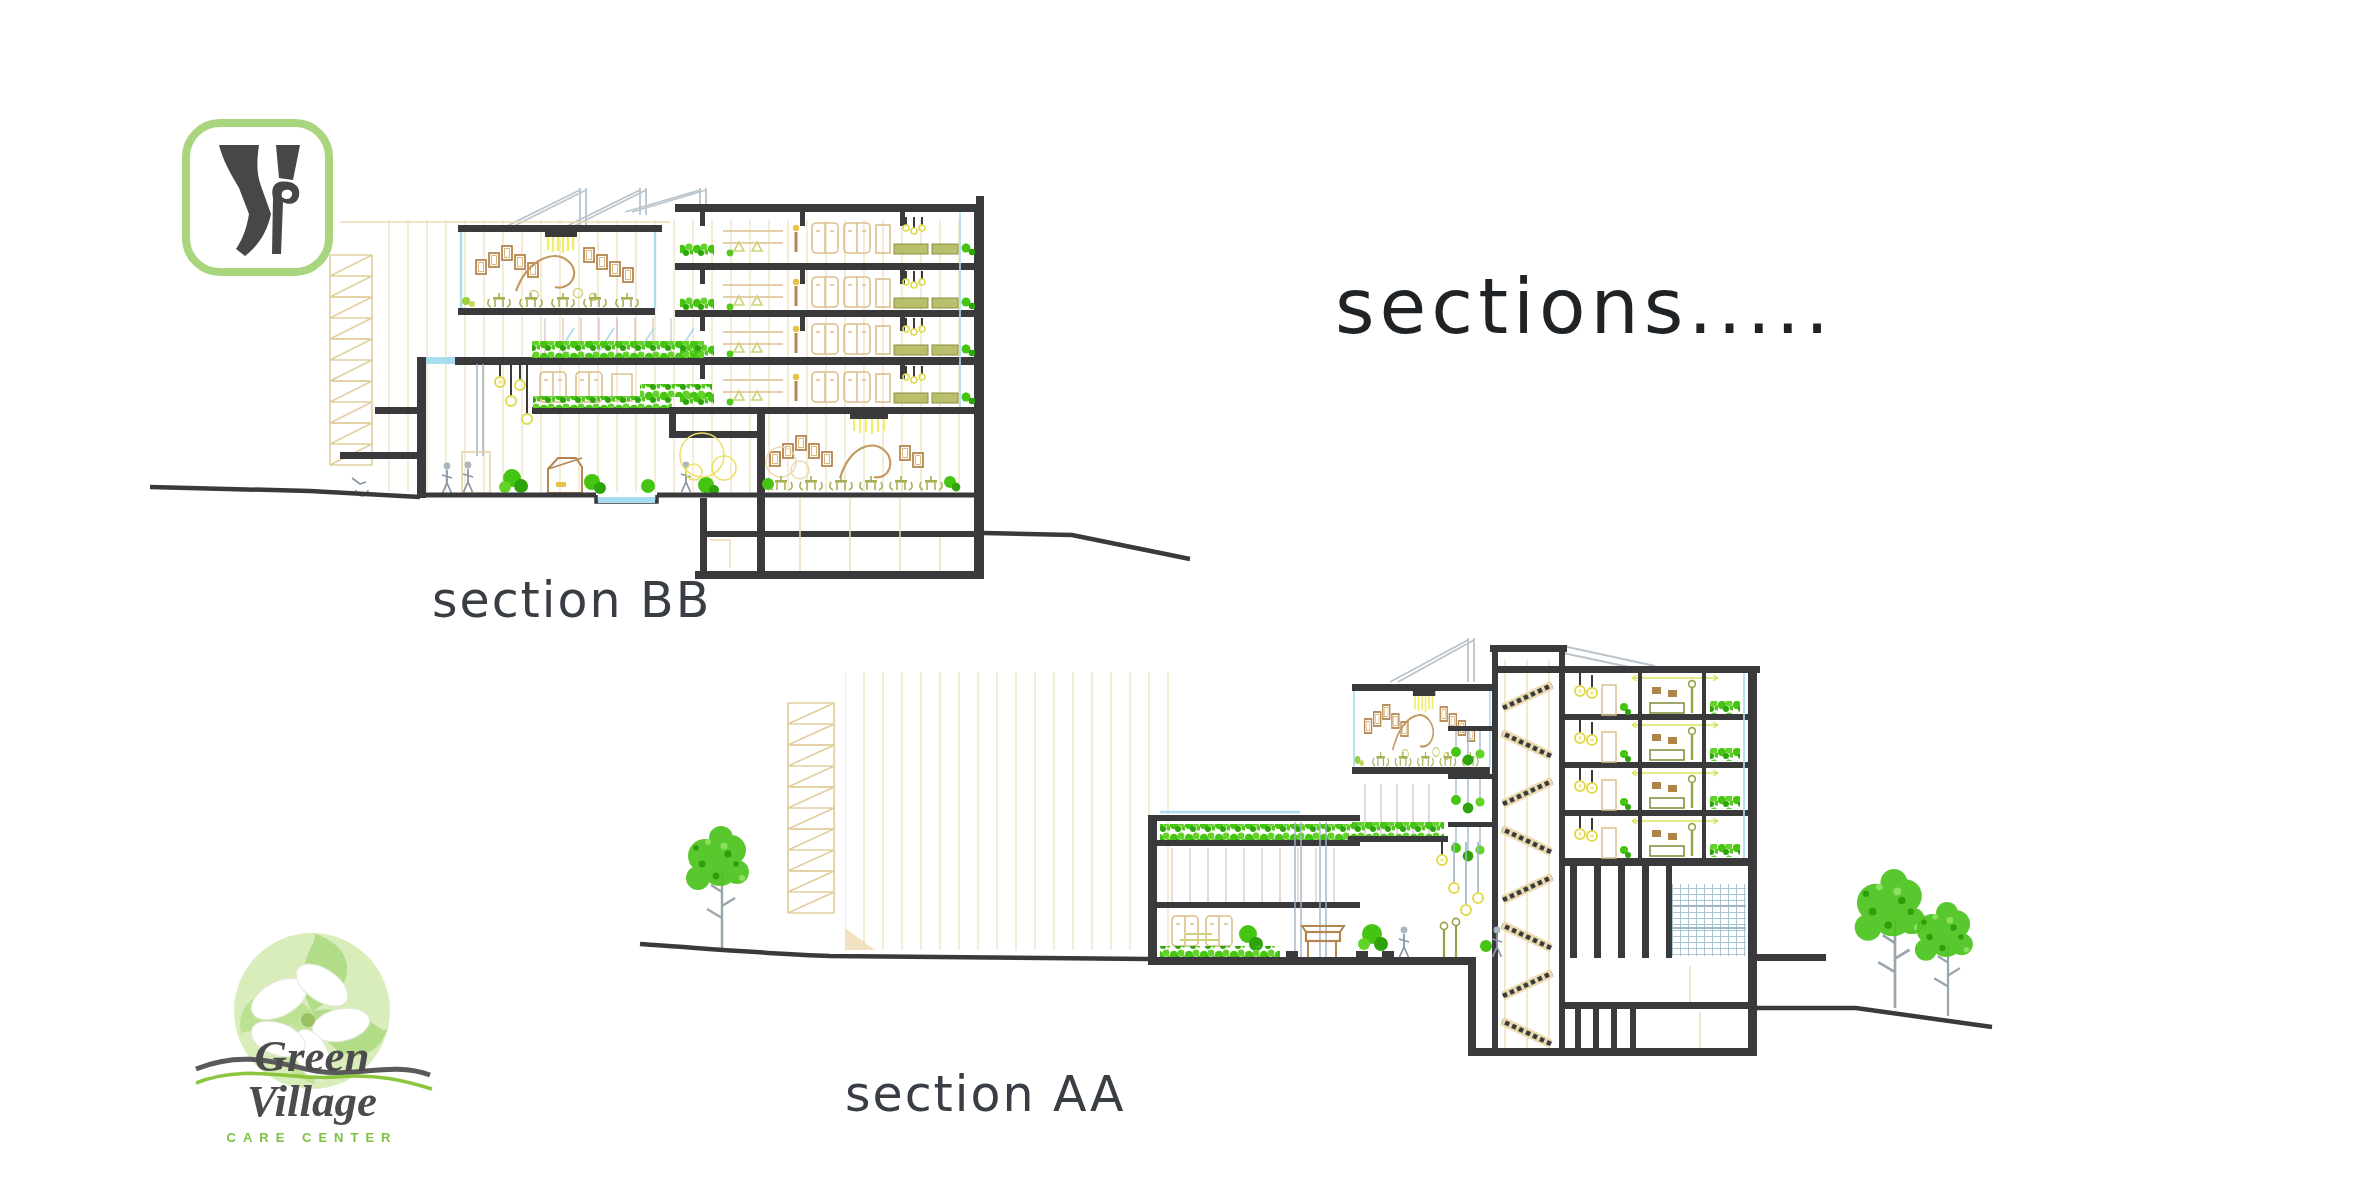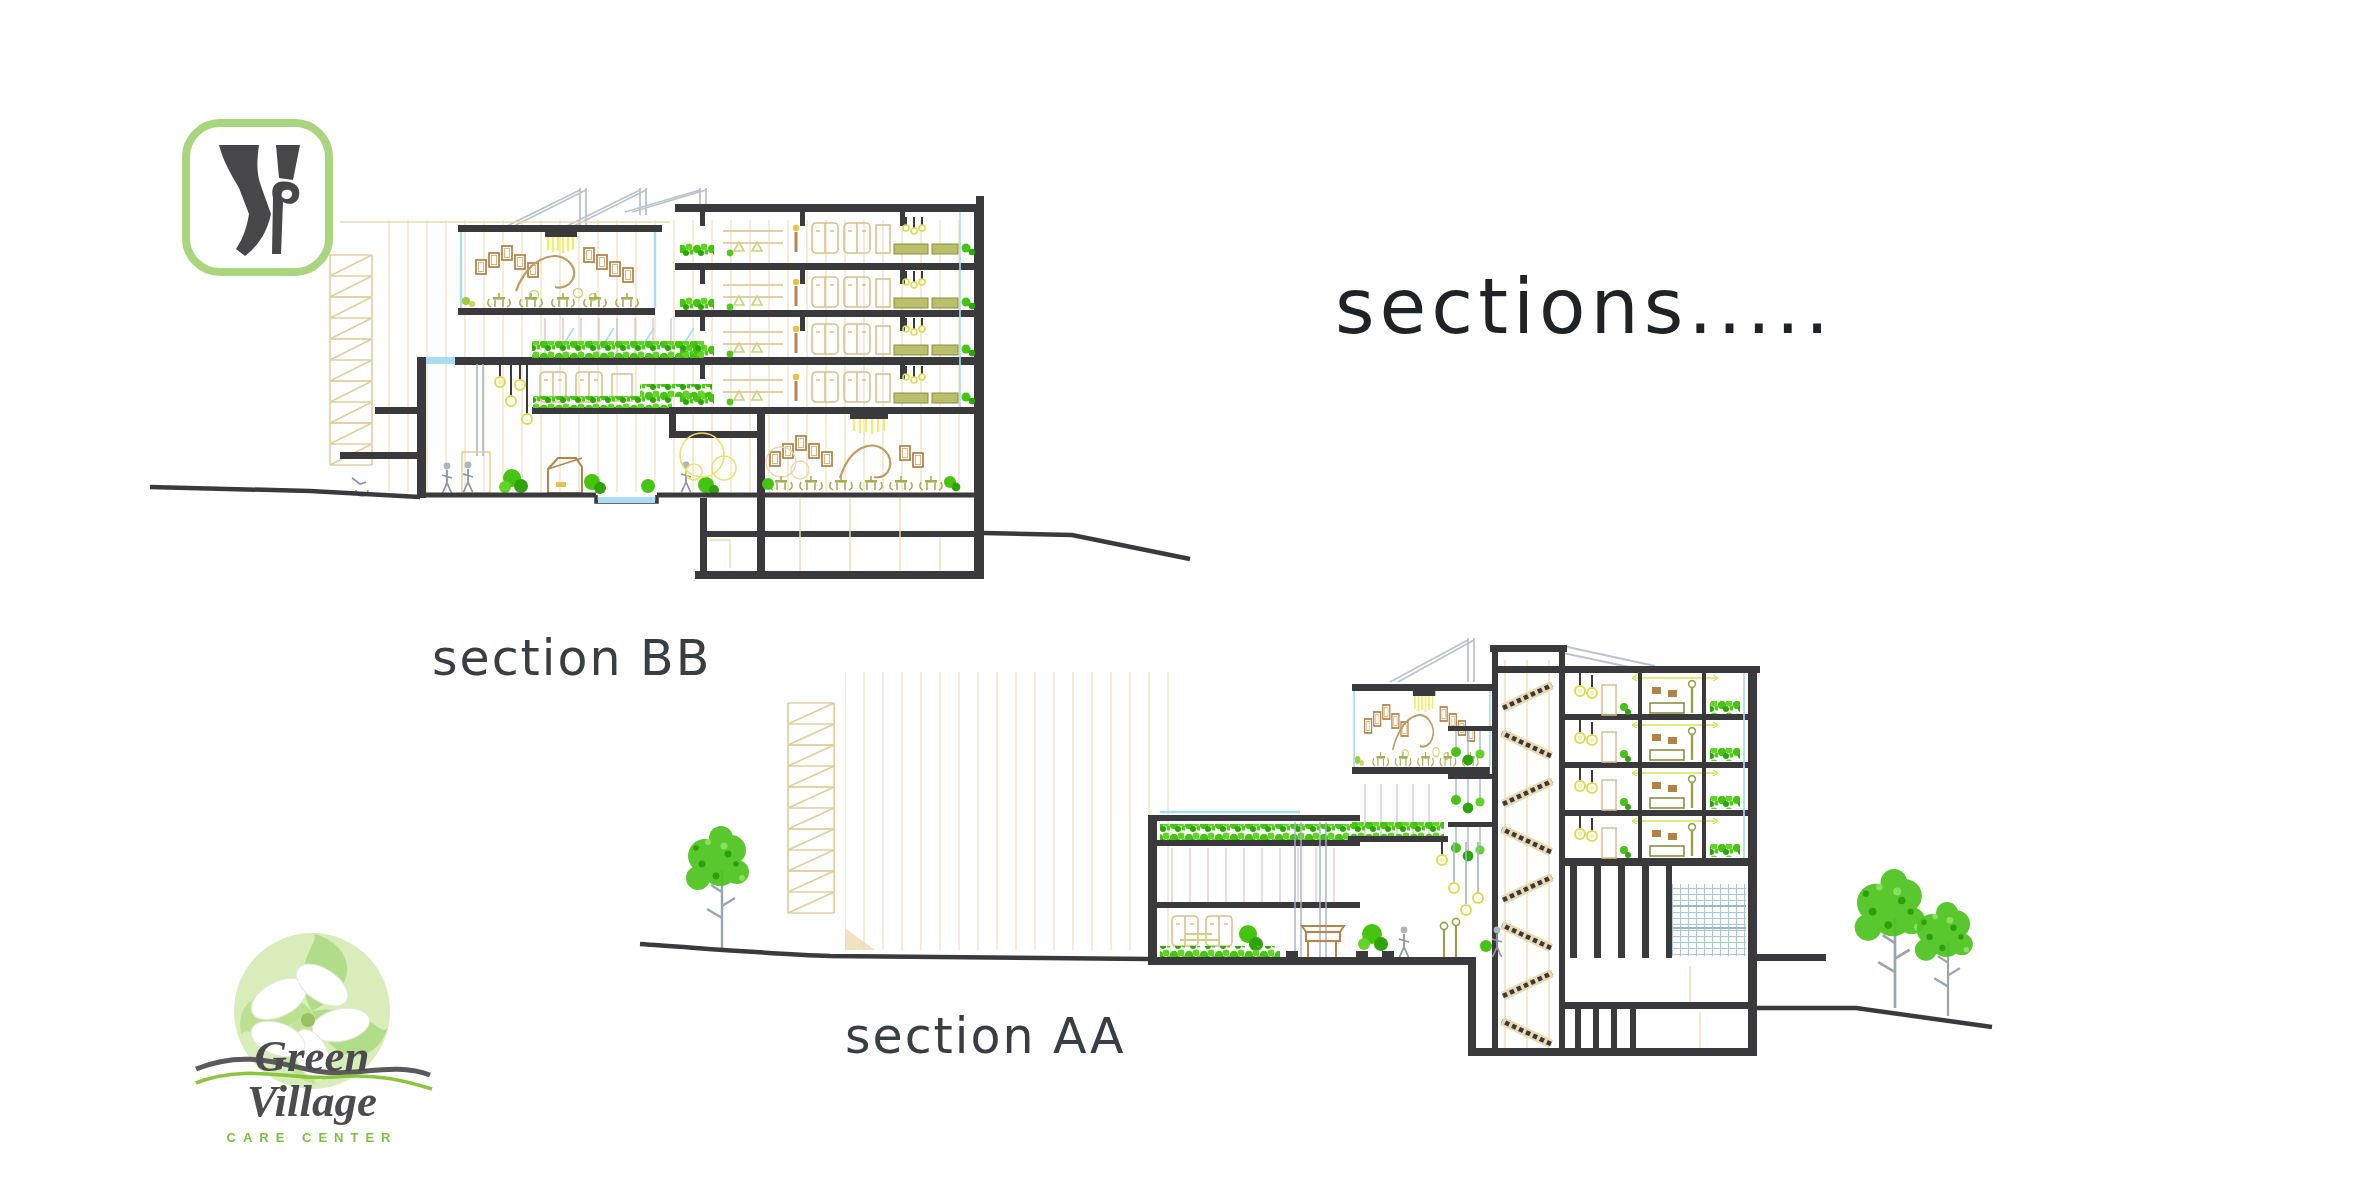--- a/index.html
+++ b/index.html
@@ -3,22 +3,22 @@
 <meta charset="utf-8">
 <style>
   html,body{margin:0;padding:0;background:#ffffff;width:2362px;height:1181px;overflow:hidden;
     font-family:"DejaVu Sans", sans-serif;}
   #stage{position:relative;width:2362px;height:880px;background:#ffffff;}
   #drawing-svg{position:absolute;left:0;top:0;}
   .hand{color:#22262a;}
   #title{position:absolute;left:1335px;top:262px;font-size:76px;letter-spacing:5px;color:#1f2326;
     font-weight:500;}
   .sec-label{position:absolute;font-size:49px;letter-spacing:2px;color:#383e44;}
-  #label-bb{left:432px;top:630px;text-align:center;}
-  #label-aa{left:845px;top:1008px;}
+  #label-bb{left:432px;top:572px;text-align:center;}
+  #label-aa{left:845px;top:1066px;}
   #icon-badge{position:absolute;left:181px;top:118px;width:153px;height:159px;}
   #logo{position:absolute;left:186px;top:923px;width:252px;height:242px;text-align:center;}
   #logo .script{font-family:"Liberation Serif", serif;font-style:italic;font-weight:bold;
     font-size:45px;color:#4c4c4e;line-height:1;margin-top:-68px;position:relative;z-index:2;}
   #logo .care{font-family:"Liberation Sans", sans-serif;font-weight:bold;font-size:13px;
     letter-spacing:7px;color:#7cc142;margin-top:6px;}
 </style>
 </head>
 <body>
 

